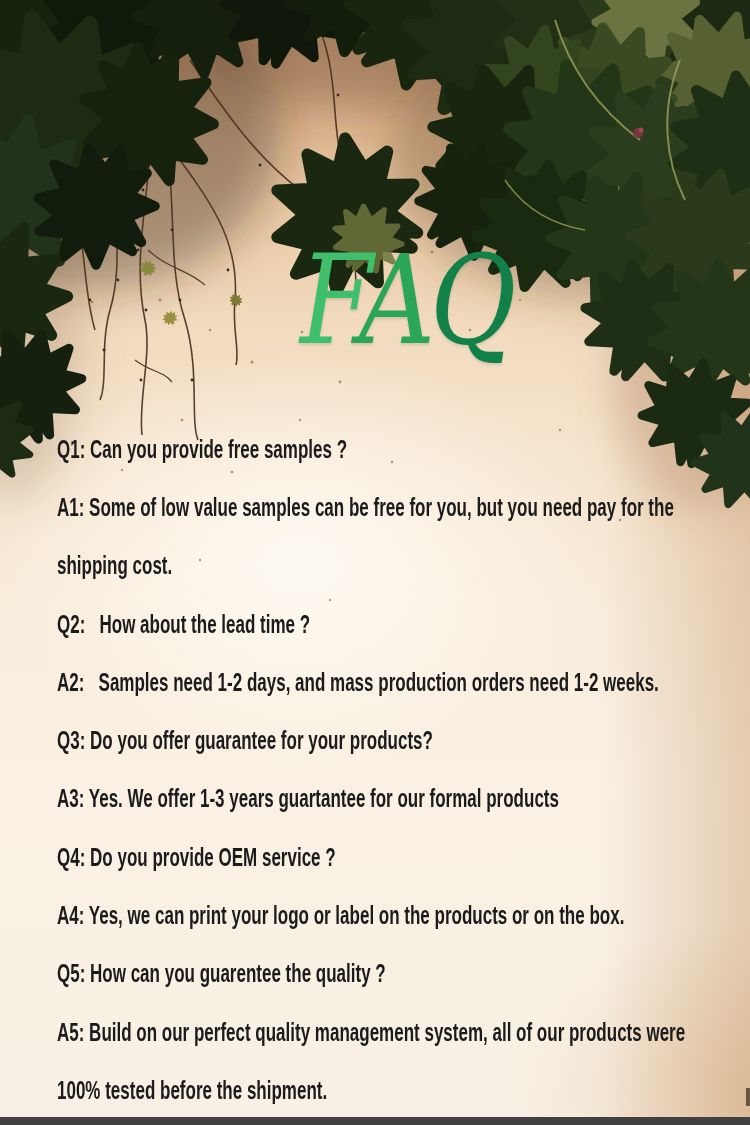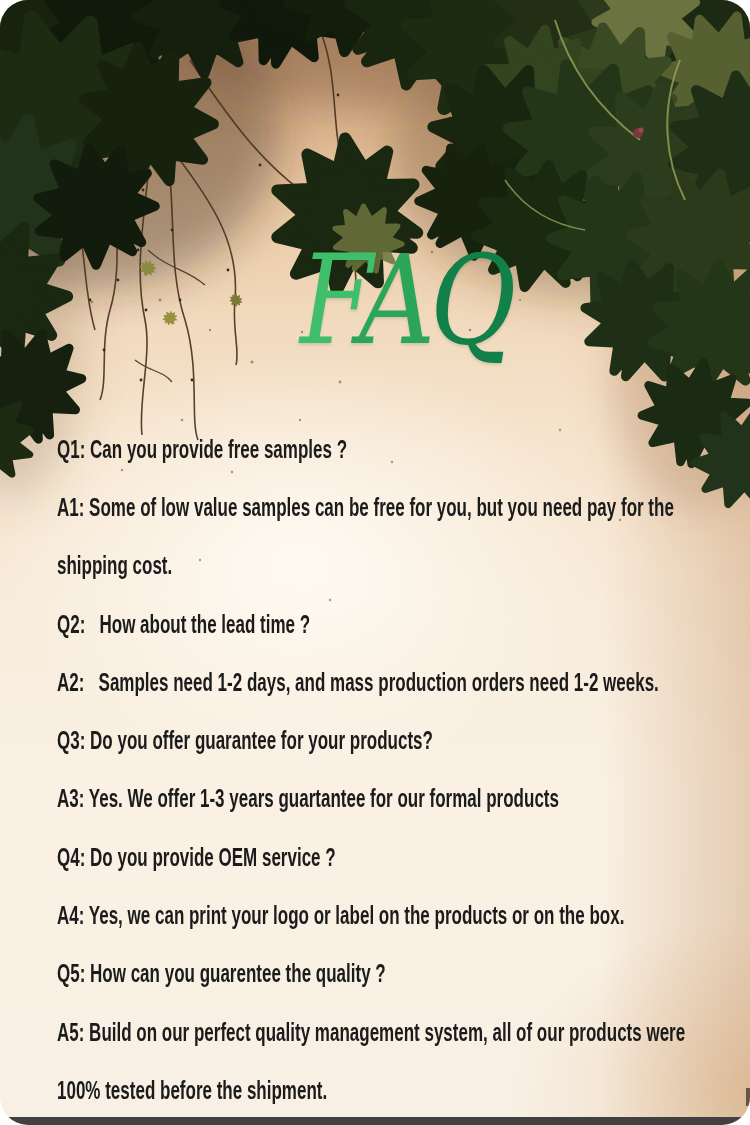--- a/index.html
+++ b/index.html
@@ -6,21 +6,20 @@
   .page{
     position:relative;
     width:750px;height:1125px;
     overflow:hidden;
     font-family:"Liberation Sans",sans-serif;
     background:
       radial-gradient(55% 26% at 40% 50%, rgba(255,252,246,.9), rgba(255,252,246,0) 72%),
       linear-gradient(90deg, rgba(190,130,75,0) 80%, rgba(180,118,62,.30) 100%),
       radial-gradient(45% 22% at 100% 97%, rgba(214,166,112,.35), rgba(214,166,112,0) 70%),
       linear-gradient(180deg,#c2946a 0%,#d9b089 9%,#eac9a4 18%,#f1d9bc 28%,#f6e5cf 40%,#f8ecdb 54%,#faf1e4 70%,#f8f0e4 100%);
-    border-radius: 28px;
   }
   .foliage{position:absolute;top:0;left:0;display:block;}
   .faq-title{
     position:absolute;left:300px;top:238px;margin:0;
     font-family:"DejaVu Serif","Liberation Serif",serif;
     font-style:italic;font-weight:normal;
     font-size:124px;line-height:1;letter-spacing:-6px;
     transform:scaleX(.85);transform-origin:left top;
     white-space:nowrap;
   }

